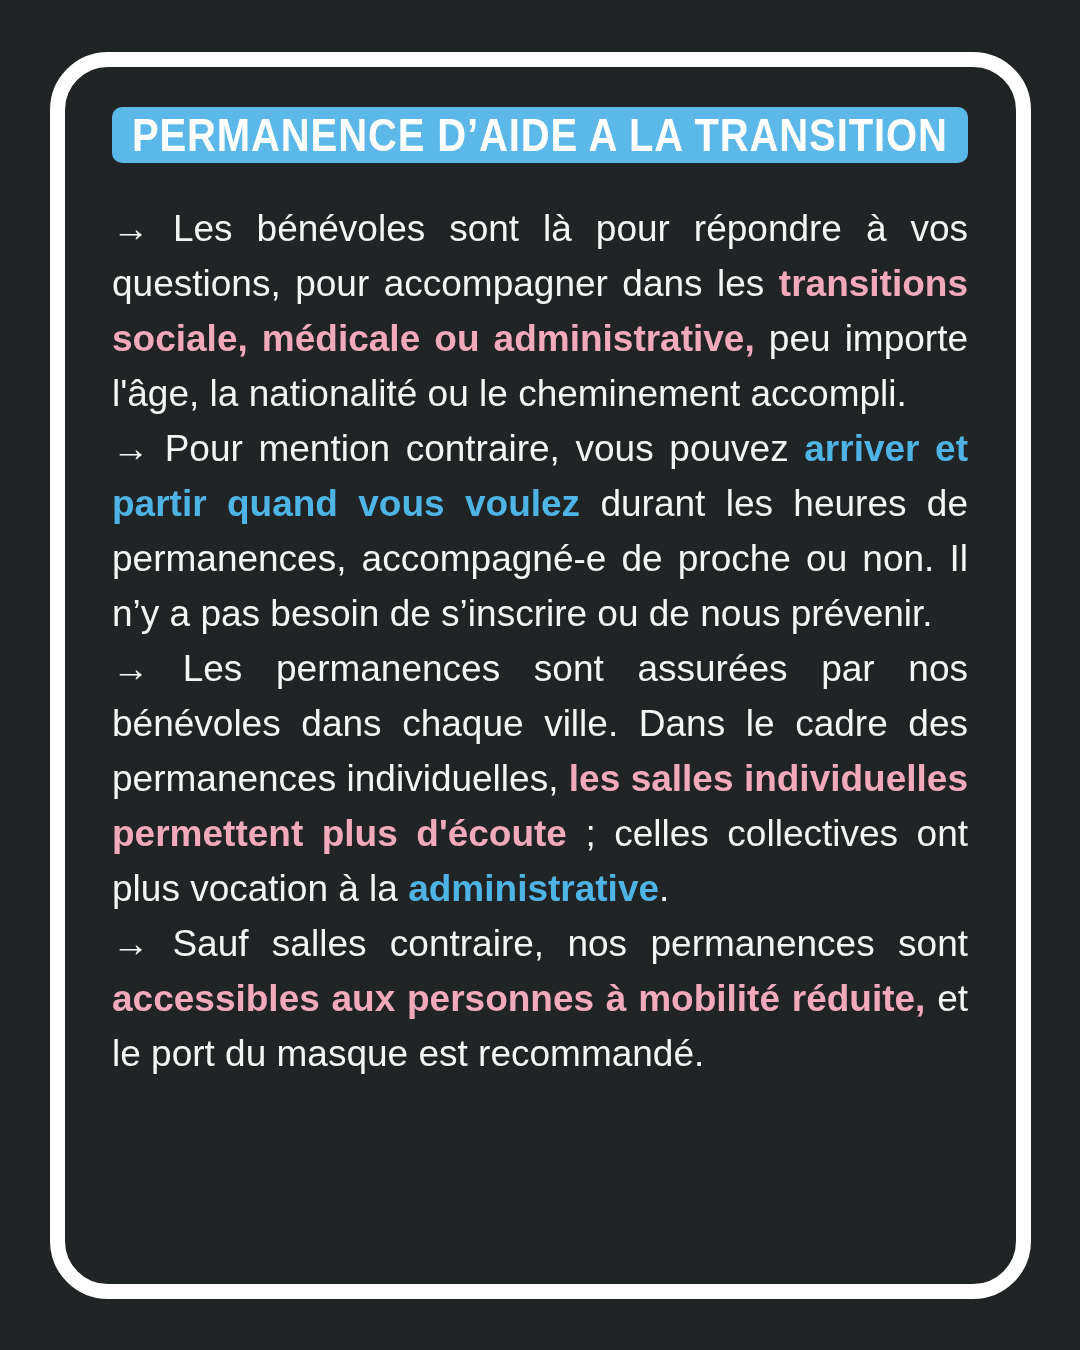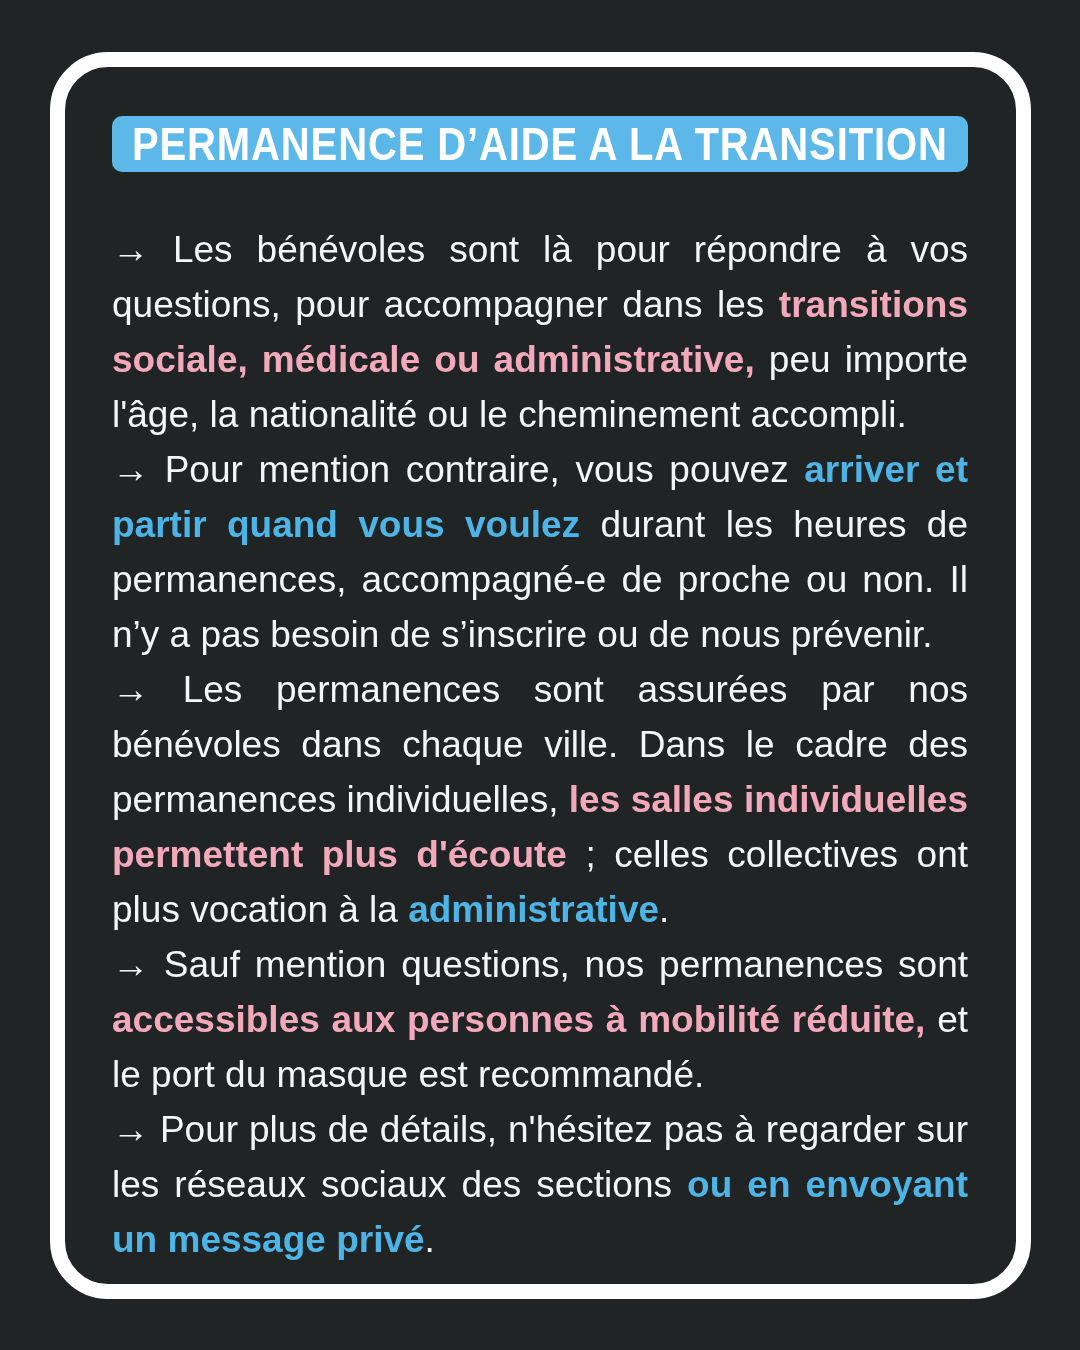--- a/index.html
+++ b/index.html
@@ -33,33 +33,32 @@
   }
   .title-banner {
     width: 856px;
     height: 56px;
     background: var(--title-bg);
     border-radius: 10px;
     display: flex;
     align-items: center;
     justify-content: center;
     overflow: hidden;
-    margin-top: 9px;
   }
   .title-text {
     display: inline-block;
     white-space: nowrap;
     color: var(--title-text);
     font-weight: bold;
     font-size: 46px;
     letter-spacing: 1px;
     transform-origin: center center;
   }
   .body-text {
-    margin-top: 50px;
+    margin-top: 38px;
     width: 856px;
     color: var(--body-text);
     font-size: 37px;
     line-height: 55px;
     text-align: justify;
   }
   .body-text p { margin: 0; }
   .hl-pink { color: var(--pink); font-weight: bold; }
   .hl-blue { color: var(--blue); font-weight: bold; }
 </style>
@@ -68,17 +67,16 @@
 
 <div class="poster">
   <div class="card">
     <header class="title-banner">
       <span class="title-text" style="transform: scaleX(0.869936);">PERMANENCE D’AIDE A LA TRANSITION</span>
     </header>
     <div class="body-text">
         <p><span>→ Les bénévoles sont là pour répondre à vos questions, pour accompagner dans les </span><span class="hl-pink">transitions sociale, médicale ou administrative,</span><span> peu importe l'âge, la nationalité ou le cheminement accompli.</span></p>
         <p><span>→ Pour mention contraire, vous pouvez </span><span class="hl-blue">arriver et partir quand vous voulez</span><span> durant les heures de permanences, accompagné-e de proche ou non. Il n’y a pas besoin de s’inscrire ou de nous prévenir.</span></p>
         <p><span>→ Les permanences sont assurées par nos bénévoles dans chaque ville. Dans le cadre des permanences individuelles, </span><span class="hl-pink">les salles individuelles permettent plus d'écoute</span><span> ; celles collectives ont plus vocation à la </span><span class="hl-blue">administrative</span><span>.</span></p>
-        <p><span>→ Sauf mention questions, nos permanences sont </span><span class="hl-pink">accessibles aux personnes à mobilité réduite,</span><span> et le port du masque est recommandé.</span></p>
-        <p><span>→ Pour plus de détails, n'hésitez pas à regarder sur les réseaux sociaux des sections </span><span class="hl-blue">ou en envoyant un message privé</span><span>.</span></p>
+        <p><span>→ Sauf salles contraire, nos permanences sont </span><span class="hl-pink">accessibles aux personnes à mobilité réduite,</span><span> et le port du masque est recommandé.</span></p>
       </div>
   </div>
 </div>
 
 </body></html>

